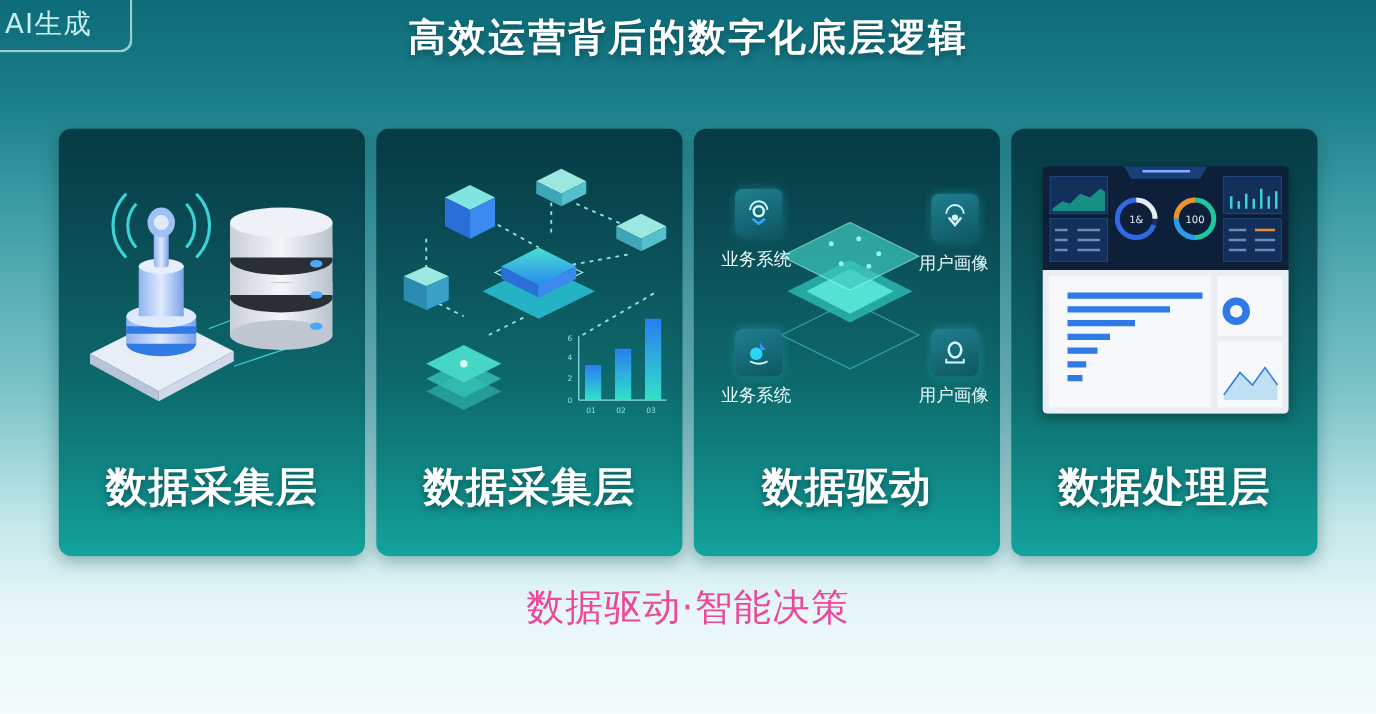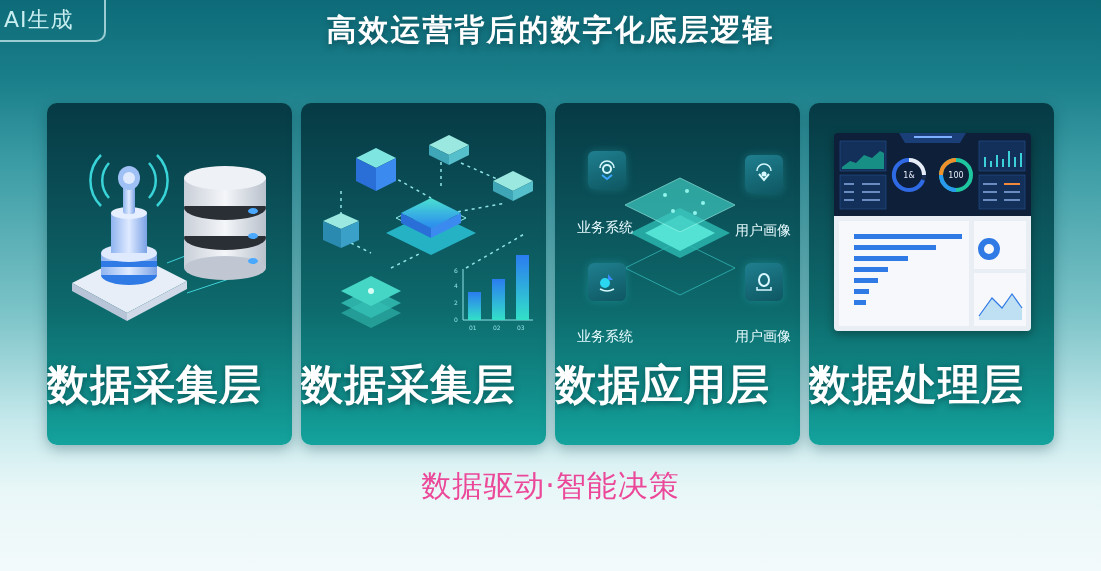--- a/index.html
+++ b/index.html
@@ -21,32 +21,32 @@
     color: #ffffff; font-size: 30px; font-weight: bold; letter-spacing: 2px;
     text-shadow: 0 3px 6px rgba(0,40,50,0.45);
   }
   .cards { position: absolute; top: 103px; left: 47px; display: flex; gap: 9px; }
   .card {
     width: 245px; height: 342px; border-radius: 10px; position: relative; overflow: hidden;
     background: linear-gradient(180deg, #063a44 0%, #0b5058 30%, #0d6a6c 60%, #11918d 88%, #14a39d 100%);
     box-shadow: 0 4px 14px rgba(0,60,70,0.35);
   }
   .card-label {
-    position: absolute; left: 0; right: 0; bottom: 32px; text-align: left;
-    color: #fff; font-size: 42px; font-weight: bold; letter-spacing: 1px;
+    position: absolute; left: 0; right: 0; bottom: 32px; text-align: center;
+    color: #fff; font-size: 33px; font-weight: bold; letter-spacing: 1px;
     text-shadow: 0 2px 6px rgba(0,30,40,0.5);
   }
   .illus { position: absolute; left: 0; top: 0; width: 245px; height: 250px; }
   .app-tile {
     position: absolute; width: 38px; height: 38px; border-radius: 6px;
     background: linear-gradient(160deg, #1f7f8f, #0e5762);
     box-shadow: 0 0 8px rgba(60,220,230,0.25);
     display: flex; align-items: center; justify-content: center;
   }
-  .app-label { position: absolute; color: #e8fbff; font-size: 14px; white-space: nowrap; margin-top: 20px; }
+  .app-label { position: absolute; color: #e8fbff; font-size: 14px; white-space: nowrap; }
   .subtitle {
     position: absolute; left: 0; right: 0; top: 466px; text-align: center;
     color: #ec4899; font-size: 30px; letter-spacing: 1px;
   }
   
   .dash {
     position: absolute; left: 25px; top: 30px; width: 197px; height: 198px;
     border-radius: 4px; overflow: hidden; box-shadow: 0 3px 10px rgba(0,0,0,0.35);
   }
   .dash-top { height: 83px; background: #0e1f3a; position: relative; }
@@ -226,21 +226,21 @@
     <div class="app-label" style="left:22px;top:205px;">业务系统</div>
 
     <div class="app-tile" style="left:190px;top:160px;">
       <svg width="24" height="24" viewBox="0 0 24 24">
           <ellipse cx="12" cy="10" rx="5" ry="6" fill="none" stroke="#d6f8ff" stroke-width="2"></ellipse>
           <path d="M5 17 v3 h14 v-3" fill="none" stroke="#d6f8ff" stroke-width="1.5"></path>
         </svg>
     </div>
     <div class="app-label" style="left:180px;top:205px;">用户画像</div>
 
-    <div class="card-label">数据应用层</div>
+    <div class="card-label">数据驱动</div>
   </div>
 
   <div class="card">
     <div class="dash">
       <div class="dash-top">
         <svg width="197" height="83" viewBox="0 0 197 83">
           <polygon points="65,0 132,0 126,10 71,10" fill="#1a3f78"></polygon>
           <rect x="80" y="3" width="38" height="2" fill="#7fb0ff"></rect>
           <rect x="6" y="8" width="46" height="30" fill="#12305a" stroke="#2a5a9a" stroke-width=".5"></rect>
           <path d="M8 34 L16 28 L22 30 L30 22 L38 25 L46 18 L50 20 L50 36 L8 36 Z" fill="#1aa890" opacity=".8"></path>

